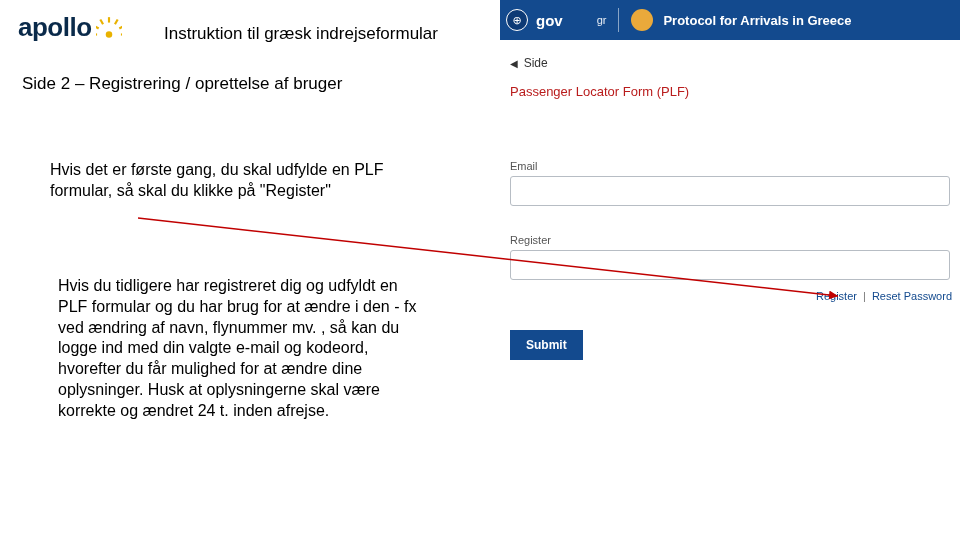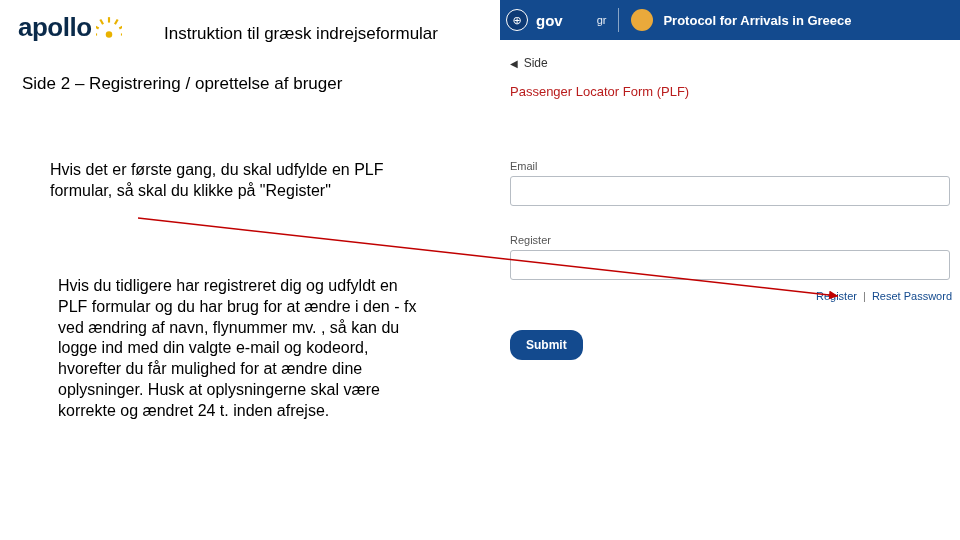--- a/index.html
+++ b/index.html
@@ -37,21 +37,21 @@
   .lbl-email { position: absolute; left: 10px; top: 160px; font-size: 11px; color: #555; }
   .inp-email { position: absolute; left: 10px; top: 176px; width: 440px; height: 30px; border: 1px solid #b7bdc4; border-radius: 3px; background: #fff; }
 
   .lbl-pass { position: absolute; left: 10px; top: 234px; font-size: 11px; color: #555; }
   .inp-pass { position: absolute; left: 10px; top: 250px; width: 440px; height: 30px; border: 1px solid #b7bdc4; border-radius: 3px; background: #fff; }
 
   .link-row { position: absolute; right: 8px; top: 290px; font-size: 11px; color: #134a8e; }
   .link-row span { color: #134a8e; }
   .link-row .sep { color: #777; margin: 0 3px; }
 
-  .submit-btn { position: absolute; left: 10px; top: 330px; background: #134a8e; color: #fff; font-size: 12px; font-weight: 700; padding: 8px 16px; border-radius: 12px; border: none; }
+  .submit-btn { position: absolute; left: 10px; top: 330px; background: #134a8e; color: #fff; font-size: 12px; font-weight: 700; padding: 8px 16px; border-radius: 0; border: none; }
 
   
   .arrow-svg { position: absolute; left: 0; top: 0; width: 960px; height: 540px; pointer-events: none; }
 </style>
 </head>
 <body>
 
 <div class="left-col">
   <div class="apollo-logo">
     <span class="apollo-word">apollo</span>

